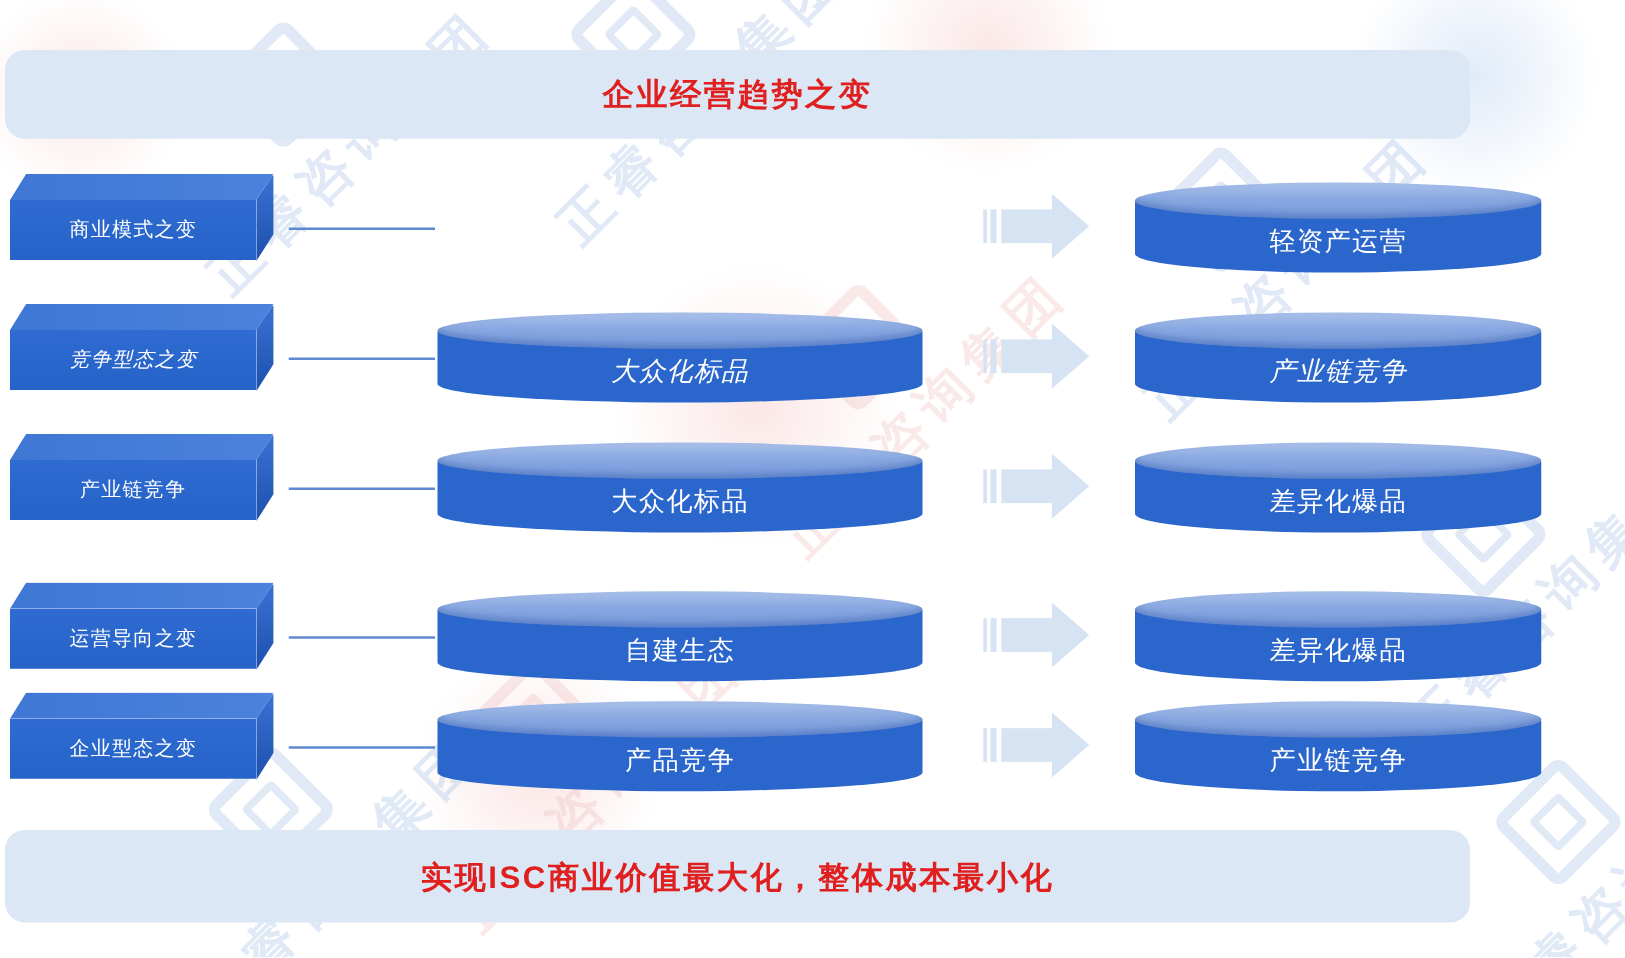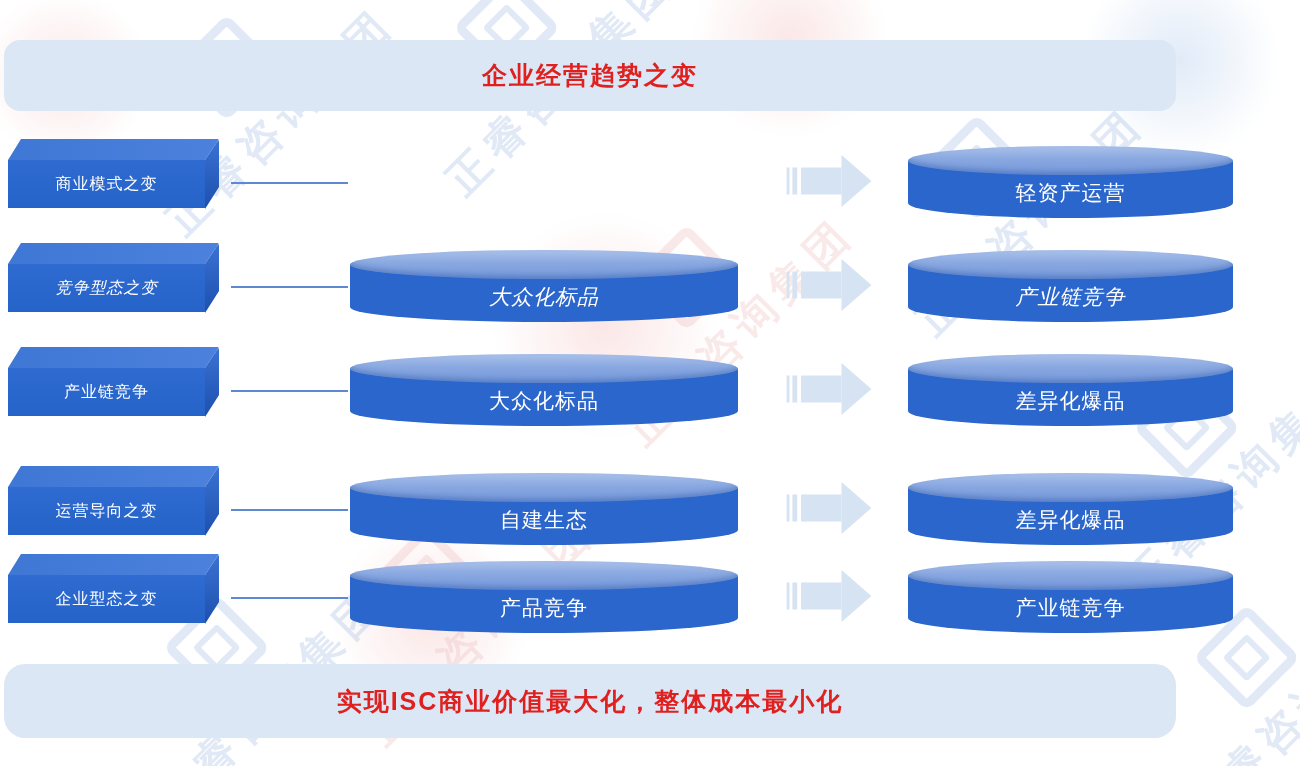--- a/index.html
+++ b/index.html
@@ -20,21 +20,21 @@
                 display:flex; align-items:center; justify-content:center; }
   .wm-diamond::after { content:""; width:22px; height:22px; border:6px solid currentColor; border-radius:4px; }
   .wm-text { font-size:42px; font-weight:bold; letter-spacing:8px; white-space:nowrap; }
 
   
   .banner {
     position:absolute; left:4px; width:1172px; height:71px; border-radius:16px;
     background:#dbe7f4; display:flex; align-items:center; justify-content:center;text-align:center;
   }
   .banner.top { top:40px; }
-  .banner.bottom { top:664px; height:74px;border-radius:21px; }
+  .banner.bottom { top:664px; height:74px; }
   .banner-title { color:#e01f1f; font-size:25px; font-weight:bold; letter-spacing:2px; }
 
   
   .row { position:absolute; left:0; width:1300px; height:78px; }
 
   
   .box3d { position:absolute; left:8px; top:0; width:212px; height:70px; }
   .box-top { position:absolute; left:0; top:0; width:211px; height:21px;
              background:linear-gradient(90deg,#3f77d5,#4c82dd);
              clip-path:polygon(13px 0, 211px 0, 197px 21px, 0 21px); }

